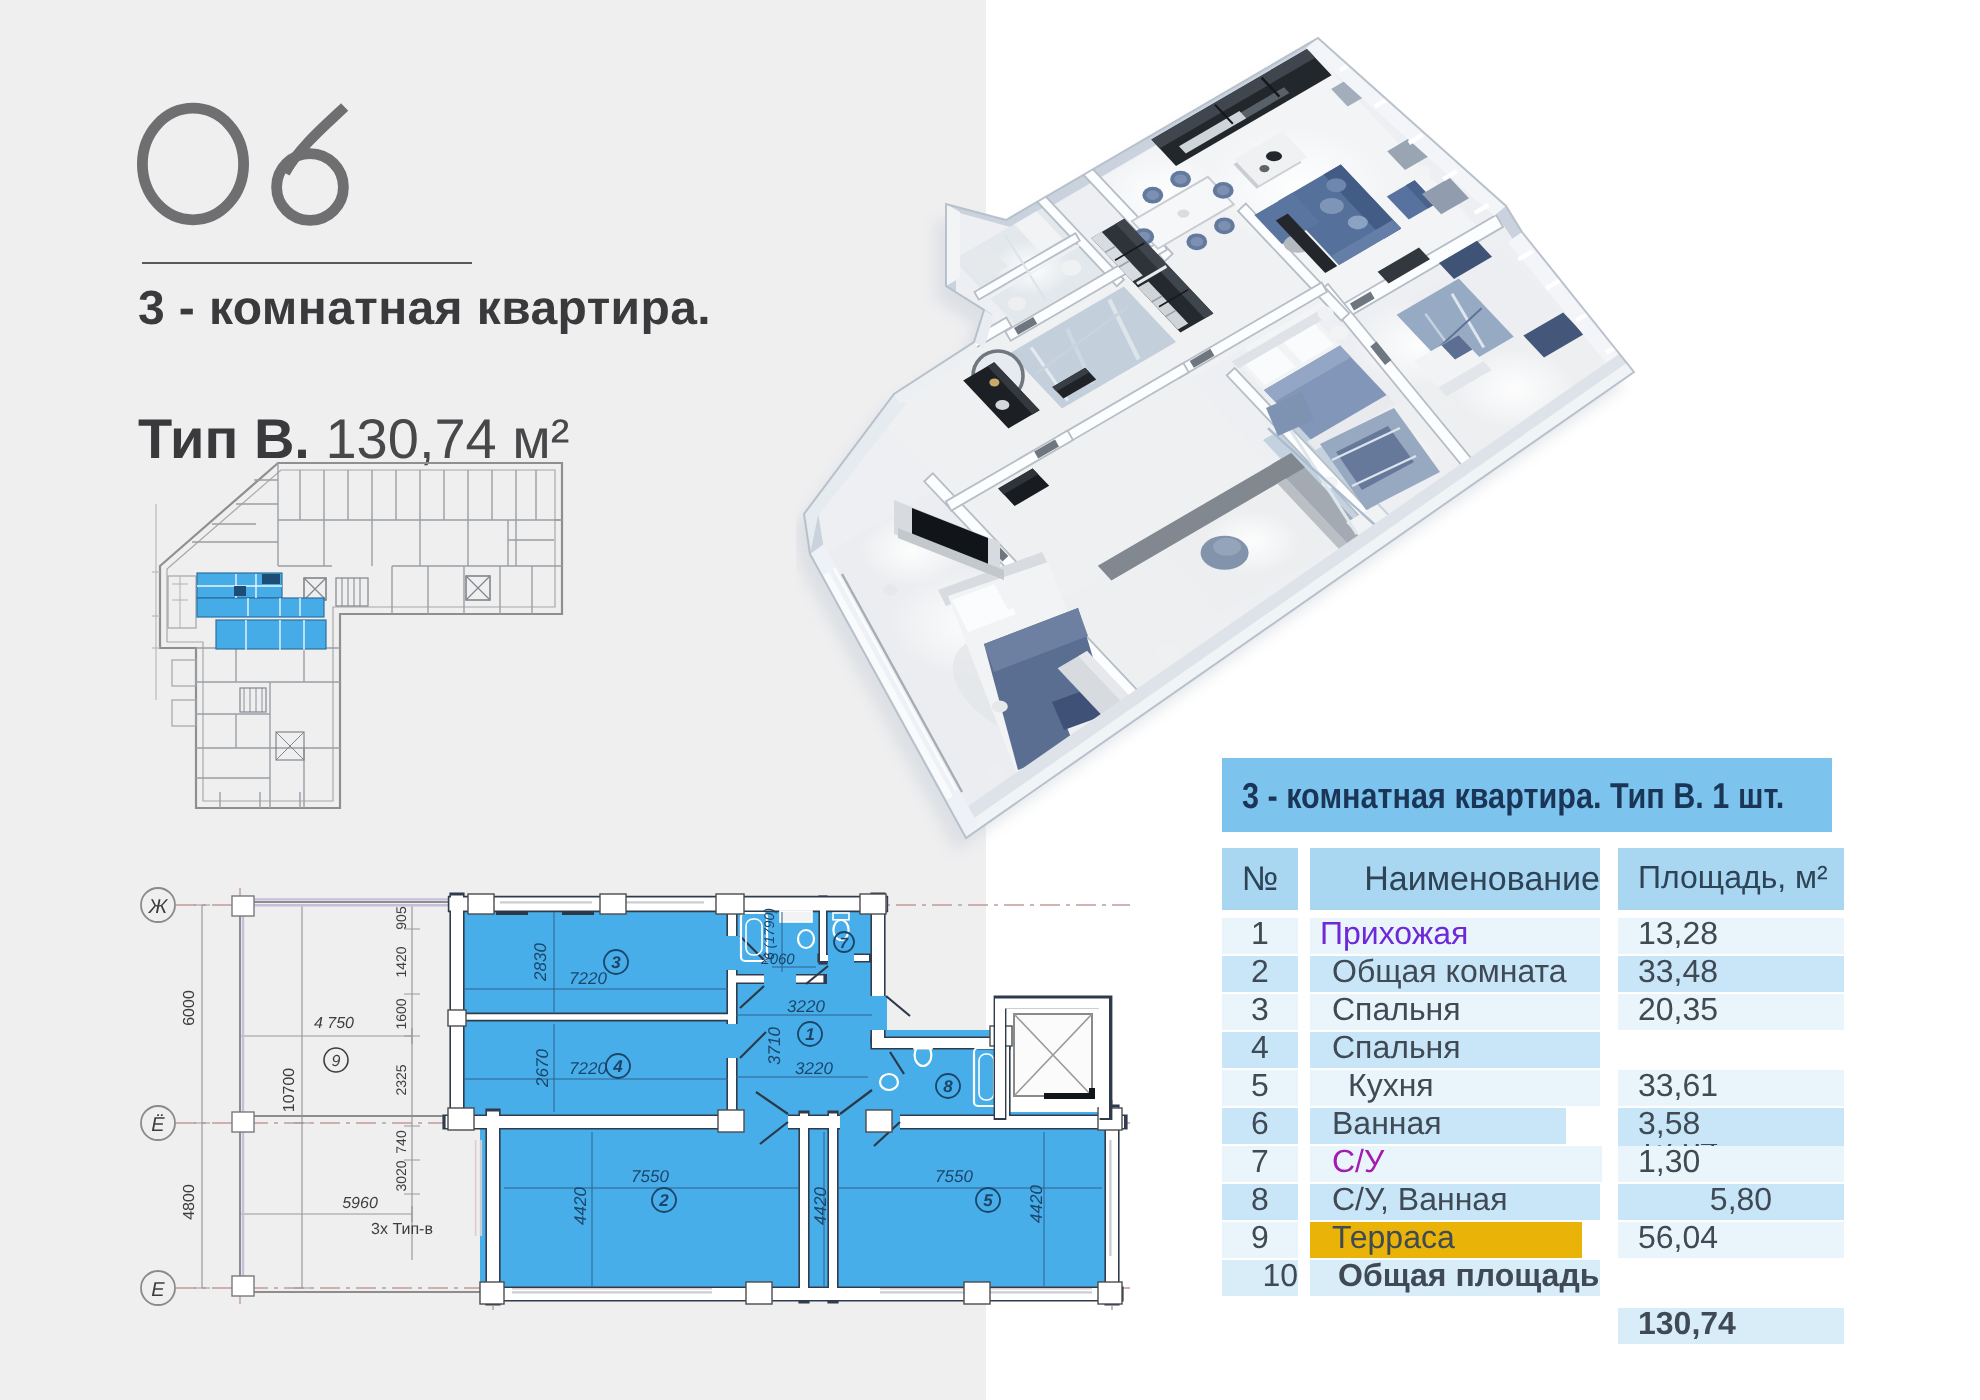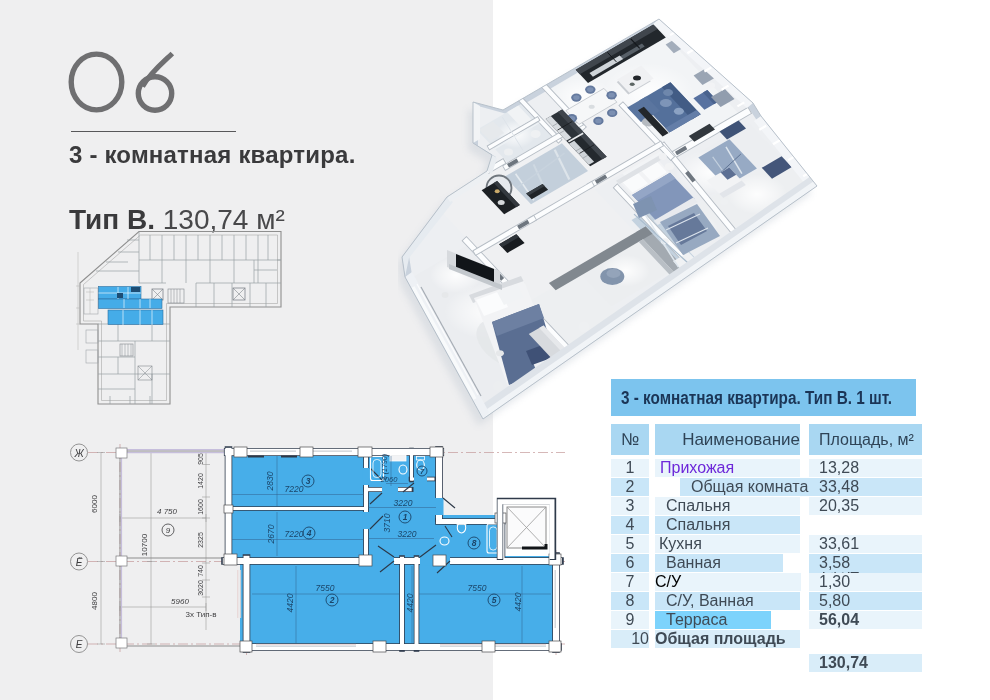--- a/index.html
+++ b/index.html
@@ -584,38 +584,38 @@
 <div class="abs" style="left:611px;top:379px;width:305px;height:37px;background:#7cc4ee;color:#1b3556;line-height:38px;padding-left:10px;box-sizing:border-box;white-space:nowrap;overflow:hidden;"><span style="display:inline-block;font-size:18px;font-weight:bold;transform:scaleX(0.85);transform-origin:0 50%;">3 - комнатная квартира. Тип В. 1 шт.</span></div>
 
 <div class="abs" style="left:611px;top:424px;width:38px;height:30.5px;background:#a9d7f2;color:#2e4356;font-size:17px;line-height:31px;text-align:center;">№</div>
 <div class="abs" style="left:655px;top:424px;width:145px;height:30.5px;background:#a9d7f2;color:#2e4356;font-size:17px;line-height:31px;padding-left:11px;box-sizing:border-box;text-align:right;">Наименование</div>
 <div class="abs" style="left:809px;top:424px;width:113px;height:30.5px;background:#a9d7f2;color:#2e4356;font-size:16px;line-height:32px;padding-left:10px;box-sizing:border-box;">Площадь, м²</div>
 
 <div class="abs" style="left:611px;top:459px;width:38px;height:17.5px;background:#e9f4fb;color:#3f4a55;font-size:16px;line-height:17.5px;text-align:center;">1</div>
 <div class="abs" style="left:655px;top:459px;width:145px;height:17.5px;background:#e9f4fb;color:#6d28d9;font-size:16px;line-height:17px;padding-left:5px;box-sizing:border-box;">Прихожая</div>
 <div class="abs" style="left:809px;top:459px;width:113px;height:17.5px;background:#e9f4fb;color:#3f4a55;font-size:16px;line-height:17px;padding-left:10px;box-sizing:border-box;">13,28</div>
 <div class="abs" style="left:611px;top:478px;width:38px;height:17.5px;background:#c9e6f8;color:#3f4a55;font-size:16px;line-height:17.5px;text-align:center;">2</div>
-<div class="abs" style="left:655px;top:478px;width:145px;height:17.5px;background:#c9e6f8;color:#3f4a55;font-size:16px;line-height:17px;padding-left:11px;box-sizing:border-box;margin-left:25px;">Общая комната</div>
+<div class="abs" style="left:655px;top:478px;width:145px;height:17.5px;background:#c9e6f8;color:#3f4a55;font-size:16px;line-height:17px;padding-left:11px;box-sizing:border-box;">Общая комната</div>
 <div class="abs" style="left:809px;top:478px;width:113px;height:17.5px;background:#c9e6f8;color:#3f4a55;font-size:16px;line-height:17px;padding-left:10px;box-sizing:border-box;">33,48</div>
 <div class="abs" style="left:611px;top:497px;width:38px;height:17.5px;background:#e9f4fb;color:#3f4a55;font-size:16px;line-height:17.5px;text-align:center;">3</div>
 <div class="abs" style="left:655px;top:497px;width:145px;height:17.5px;background:#e9f4fb;color:#3f4a55;font-size:16px;line-height:17px;padding-left:11px;box-sizing:border-box;">Спальня</div>
 <div class="abs" style="left:809px;top:497px;width:113px;height:17.5px;background:#e9f4fb;color:#3f4a55;font-size:16px;line-height:17px;padding-left:10px;box-sizing:border-box;">20,35</div>
 <div class="abs" style="left:611px;top:516px;width:38px;height:17.5px;background:#c9e6f8;color:#3f4a55;font-size:16px;line-height:17.5px;text-align:center;">4</div>
 <div class="abs" style="left:655px;top:516px;width:145px;height:17.5px;background:#c9e6f8;color:#3f4a55;font-size:16px;line-height:17px;padding-left:11px;box-sizing:border-box;">Спальня</div>
 <div class="abs" style="left:809px;top:516px;width:113px;height:17.5px;background:#c9e6f8;color:#3f4a55;font-size:16px;line-height:17px;padding-left:10px;box-sizing:border-box;margin-top:46px;">19,34</div>
 <div class="abs" style="left:611px;top:535px;width:38px;height:17.5px;background:#e9f4fb;color:#3f4a55;font-size:16px;line-height:17.5px;text-align:center;">5</div>
-<div class="abs" style="left:655px;top:535px;width:145px;height:17.5px;background:#e9f4fb;color:#3f4a55;font-size:16px;line-height:17px;padding-left:4px;box-sizing:border-box;">Кухня</div>
+<div class="abs" style="left:655px;top:535px;width:145px;height:17.5px;background:#e9f4fb;color:#3f4a55;font-size:16px;line-height:17px;padding-left:19px;box-sizing:border-box;">Кухня</div>
 <div class="abs" style="left:809px;top:535px;width:113px;height:17.5px;background:#e9f4fb;color:#3f4a55;font-size:16px;line-height:17px;padding-left:10px;box-sizing:border-box;">33,61</div>
 <div class="abs" style="left:611px;top:554px;width:38px;height:17.5px;background:#c9e6f8;color:#3f4a55;font-size:16px;line-height:17.5px;text-align:center;">6</div>
 <div class="abs" style="left:655px;top:554px;width:128px;height:17.5px;background:#c9e6f8;color:#3f4a55;font-size:16px;line-height:17px;padding-left:11px;box-sizing:border-box;">Ванная</div>
 <div class="abs" style="left:809px;top:554px;width:113px;height:17.5px;background:#c9e6f8;color:#3f4a55;font-size:16px;line-height:17px;padding-left:10px;box-sizing:border-box;">3,58</div>
 <div class="abs" style="left:611px;top:573px;width:38px;height:17.5px;background:#e9f4fb;color:#3f4a55;font-size:16px;line-height:17.5px;text-align:center;">7</div>
-<div class="abs" style="left:655px;top:573px;width:146px;height:17.5px;background:#e9f4fb;color:#000000;font-size:16px;line-height:17px;box-sizing:border-box;">С/У</div>
+<div class="abs" style="left:655px;top:573px;width:146px;height:17.5px;background:#e9f4fb;color:#a21caf;font-size:16px;line-height:17px;padding-left:11px;box-sizing:border-box;">С/У</div>
 <div class="abs" style="left:809px;top:573px;width:113px;height:17.5px;background:#e9f4fb;color:#3f4a55;font-size:16px;line-height:17px;padding-left:10px;box-sizing:border-box;">1,30</div>
 <div class="abs" style="left:611px;top:592px;width:38px;height:17.5px;background:#c9e6f8;color:#3f4a55;font-size:16px;line-height:17.5px;text-align:center;">8</div>
 <div class="abs" style="left:655px;top:592px;width:145px;height:17.5px;background:#c9e6f8;color:#3f4a55;font-size:16px;line-height:17px;padding-left:11px;box-sizing:border-box;">С/У, Ванная</div>
-<div class="abs" style="left:809px;top:592px;width:113px;height:17.5px;background:#c9e6f8;color:#3f4a55;font-size:16px;line-height:17px;padding-left:10px;box-sizing:border-box;">5,80</div>
+<div class="abs" style="left:809px;top:592px;width:113px;height:17.5px;background:#c9e6f8;color:#3f4a55;font-size:16px;line-height:17px;padding-left:10px;box-sizing:border-box;text-align:center;">5,80</div>
 <div class="abs" style="left:611px;top:611px;width:38px;height:17.5px;background:#e9f4fb;color:#3f4a55;font-size:16px;line-height:17.5px;text-align:center;">9</div>
-<div class="abs" style="left:655px;top:611px;width:116px;height:17.5px;background:#7dd3fc;color:#3f4a55;font-size:16px;line-height:17px;padding-left:11px;box-sizing:border-box;">Терраса</div>
-<div class="abs" style="left:809px;top:611px;width:113px;height:17.5px;background:#e9f4fb;color:#3f4a55;font-size:16px;line-height:17px;padding-left:10px;box-sizing:border-box;font-weight:bold;">56,04</div>
+<div class="abs" style="left:655px;top:611px;width:136px;height:17.5px;background:#eab308;color:#3f4a55;font-size:16px;line-height:17px;padding-left:11px;box-sizing:border-box;">Терраса</div>
+<div class="abs" style="left:809px;top:611px;width:113px;height:17.5px;background:#e9f4fb;color:#3f4a55;font-size:16px;line-height:17px;padding-left:10px;box-sizing:border-box;">56,04</div>
 <div class="abs" style="left:611px;top:630px;width:38px;height:17.5px;background:#d9edf9;color:#3f4a55;font-size:16px;line-height:17.5px;text-align:right;">10</div>
-<div class="abs" style="left:655px;top:630px;width:145px;height:17.5px;background:#d9edf9;color:#3f4a55;font-size:16px;line-height:17px;padding-left:0;box-sizing:border-box;font-weight:bold;">Общая площадь</div>
+<div class="abs" style="left:655px;top:630px;width:145px;height:17.5px;background:#d9edf9;color:#3f4a55;font-size:16px;line-height:17px;padding-left:14px;box-sizing:border-box;font-weight:bold;">Общая площадь</div>
 <div class="abs" style="left:809px;top:630px;width:113px;height:17.5px;background:#d9edf9;color:#3f4a55;font-size:16px;line-height:17px;padding-left:10px;box-sizing:border-box;font-weight:bold;margin-top:24px;">130,74</div>
 
 </body></html>

